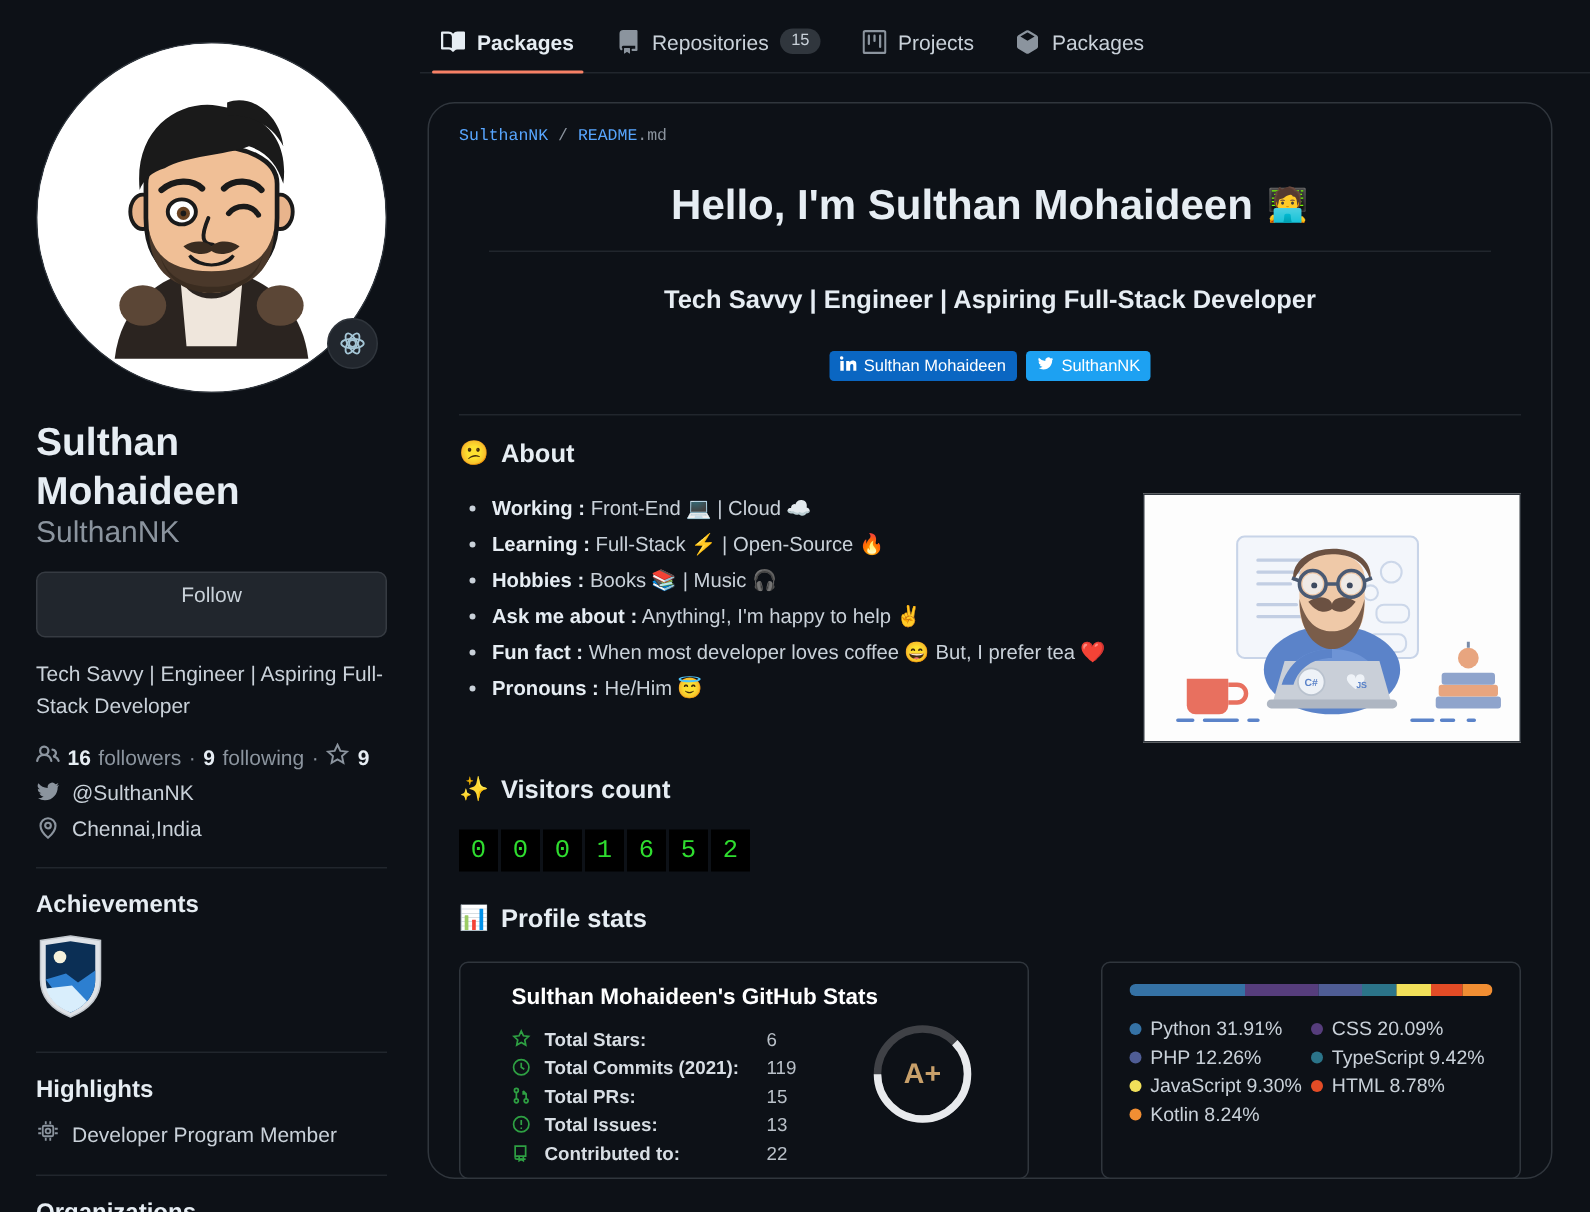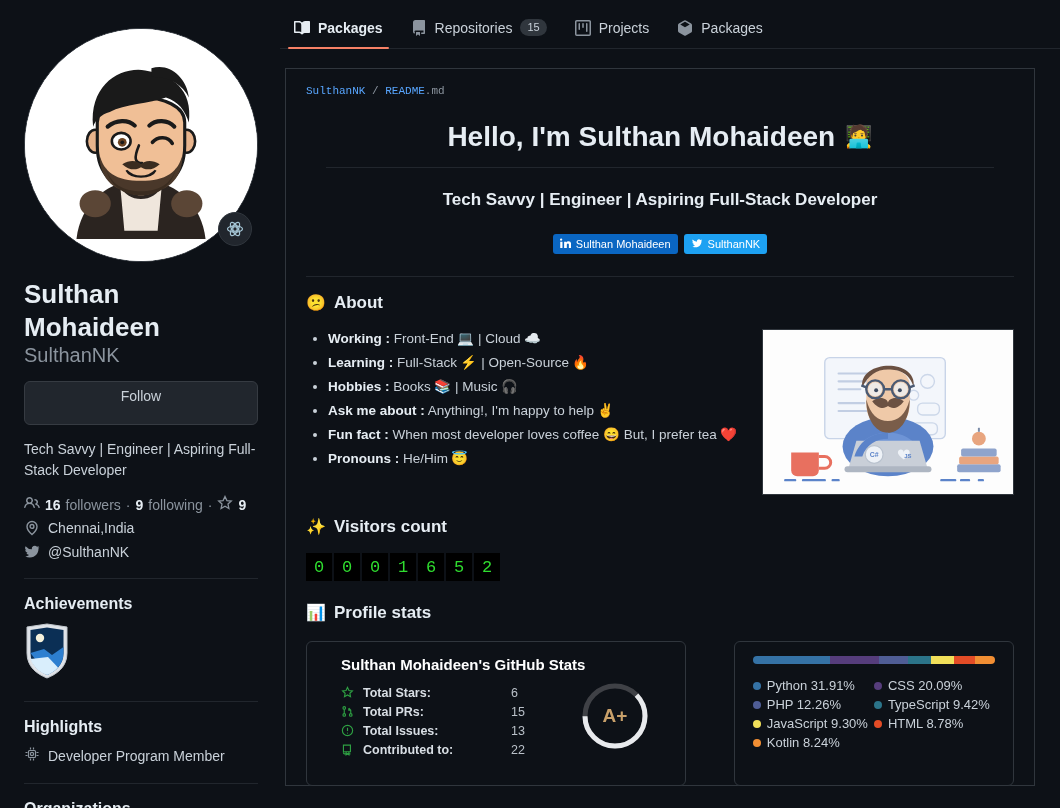--- a/index.html
+++ b/index.html
@@ -66,21 +66,21 @@
   .loc-row { display: flex; align-items: center; gap: 8px; font-size: 14px; color: #c9d1d9; margin-bottom: 8px; }
   .loc-row .micon { width: 16px; height: 16px; color: #8b949e; flex: 0 0 16px; }
   .side-divider { height: 1px; background: #21262d; margin: 18px 0 16px 0; }
   .side-h { font-size: 16px; font-weight: bold; color: #e6edf3; margin-bottom: 10px; }
   .ach-row { display: flex; gap: 8px; align-items: center; height: 60px; }
   .hl-row { display: flex; align-items: center; gap: 8px; font-size: 14px; color: #c9d1d9; }
 
   
   .readme {
     position: absolute; left: 285px; top: 68px; width: 750px; height: 718px;
-    border: 1px solid #30363d; border-radius: 0; background: #0d1117;
+    border: 1px solid #30363d; border-radius: 18px; background: #0d1117;
     padding: 16px 20px;
   }
   .breadcrumb { font-family: "Liberation Mono", monospace; font-size: 11px; color: #8b949e; }
   .breadcrumb .bl { color: #58a6ff; }
   .rd-title {
     text-align: center; font-size: 28px; font-weight: bold; color: #e6edf3;
     padding: 18px 0 14px 0; border-bottom: 1px solid #21262d; margin: 6px 20px 0 20px;
     display: flex; align-items: center; justify-content: center; gap: 10px;
   }
   .rd-sub { text-align: center; font-size: 17px; font-weight: bold; color: #e6edf3; margin-top: 22px; }
@@ -242,34 +242,34 @@
       <span>
         <svg width="16" height="16" viewBox="0 0 16 16" fill="none" stroke="#8b949e" stroke-width="1.3">
             <path d="M8 1.5l1.9 4.1 4.4.5-3.3 3 .9 4.4L8 11.3l-3.9 2.2.9-4.4-3.3-3 4.4-.5z"></path>
           </svg>
       </span>
       <b>9</b>
     </div>
 
     <div class="loc-row">
       <span class="micon">
+        <svg width="16" height="16" viewBox="0 0 24 24" fill="#8b949e">
+            <path d="M23 4.9a9 9 0 01-2.6.7 4.5 4.5 0 002-2.5 9 9 0 01-2.9 1.1A4.5 4.5 0 0011.7 8a12.8 12.8 0 01-9.3-4.7 4.5 4.5 0 001.4 6 4.5 4.5 0 01-2-.6v.1a4.5 4.5 0 003.6 4.4 4.5 4.5 0 01-2 .1 4.5 4.5 0 004.2 3.1A9 9 0 012 18.3a12.7 12.7 0 006.9 2c8.3 0 12.8-6.9 12.8-12.8v-.6A9 9 0 0023 4.9z"></path>
+          </svg>
+      </span>
+      <span>@SulthanNK</span>
+    </div>
+    <div class="loc-row">
+      <span class="micon">
         <svg width="16" height="16" viewBox="0 0 16 16" fill="none" stroke="#8b949e" stroke-width="1.4">
             <path d="M8 14.5s5-4.2 5-8a5 5 0 00-10 0c0 3.8 5 8 5 8z"></path>
             <circle cx="8" cy="6.4" r="1.9"></circle>
           </svg>
       </span>
       <span>Chennai,India</span>
-    </div>
-    <div class="loc-row">
-      <span class="micon">
-        <svg width="16" height="16" viewBox="0 0 24 24" fill="#8b949e">
-            <path d="M23 4.9a9 9 0 01-2.6.7 4.5 4.5 0 002-2.5 9 9 0 01-2.9 1.1A4.5 4.5 0 0011.7 8a12.8 12.8 0 01-9.3-4.7 4.5 4.5 0 001.4 6 4.5 4.5 0 01-2-.6v.1a4.5 4.5 0 003.6 4.4 4.5 4.5 0 01-2 .1 4.5 4.5 0 004.2 3.1A9 9 0 012 18.3a12.7 12.7 0 006.9 2c8.3 0 12.8-6.9 12.8-12.8v-.6A9 9 0 0023 4.9z"></path>
-          </svg>
-      </span>
-      <span>@SulthanNK</span>
     </div>
 
     <div class="side-divider"></div>
     <div class="side-h">Achievements</div>
     <div class="ach-row">
       <span>
         <svg width="46" height="56" viewBox="0 0 46 56">
           <path d="M3 4 L23 1 L43 4 L43 30 C43 44 33 51 23 55 C13 51 3 44 3 30 Z" fill="#dfe3e8" stroke="#c0c6cc" stroke-width="1"></path>
           <path d="M6.5 7 L23 4.5 L39.5 7 L39.5 30 C39.5 42 31 48.5 23 52 C15 48.5 6.5 42 6.5 30 Z" fill="#0b2f55"></path>
           <path d="M6.5 30 L23 52 C31 48.5 39.5 42 39.5 30 L39.5 24 L28 32 L20 26 Z" fill="#2d7fd0"></path>
@@ -427,20 +427,30 @@
                 <svg width="13" height="13" viewBox="0 0 16 16" fill="none" stroke="currentColor" stroke-width="1.4">
                   <path d="M8 1.7l1.8 3.9 4.2.5-3.1 2.9.8 4.2L8 11.1 4.3 13.2l.8-4.2L2 6.1l4.2-.5z"></path>
                 </svg>
               </span>
             <span class="slabel">Total Stars:</span>
             <span class="sval">6</span>
           </div>
           <div class="stat-row">
             <span class="sicon">
                 <svg width="13" height="13" viewBox="0 0 16 16" fill="none" stroke="currentColor" stroke-width="1.4">
+                  <circle cx="8" cy="8" r="6.3"></circle>
+                  <path d="M8 4.4V8l2.5 1.6"></path>
+                </svg>
+              </span>
+            <span class="slabel">Total Commits (2021):</span>
+            <span class="sval">119</span>
+          </div>
+          <div class="stat-row">
+            <span class="sicon">
+                <svg width="13" height="13" viewBox="0 0 16 16" fill="none" stroke="currentColor" stroke-width="1.4">
                   <circle cx="4" cy="12.2" r="1.6"></circle>
                   <circle cx="4" cy="3.6" r="1.6"></circle>
                   <circle cx="12" cy="12.2" r="1.6"></circle>
                   <path d="M4 5.2v5.4M12 10.6V6.4L9.6 4M12 6.4h-2.4V4"></path>
                 </svg>
               </span>
             <span class="slabel">Total PRs:</span>
             <span class="sval">15</span>
           </div>
           <div class="stat-row">

